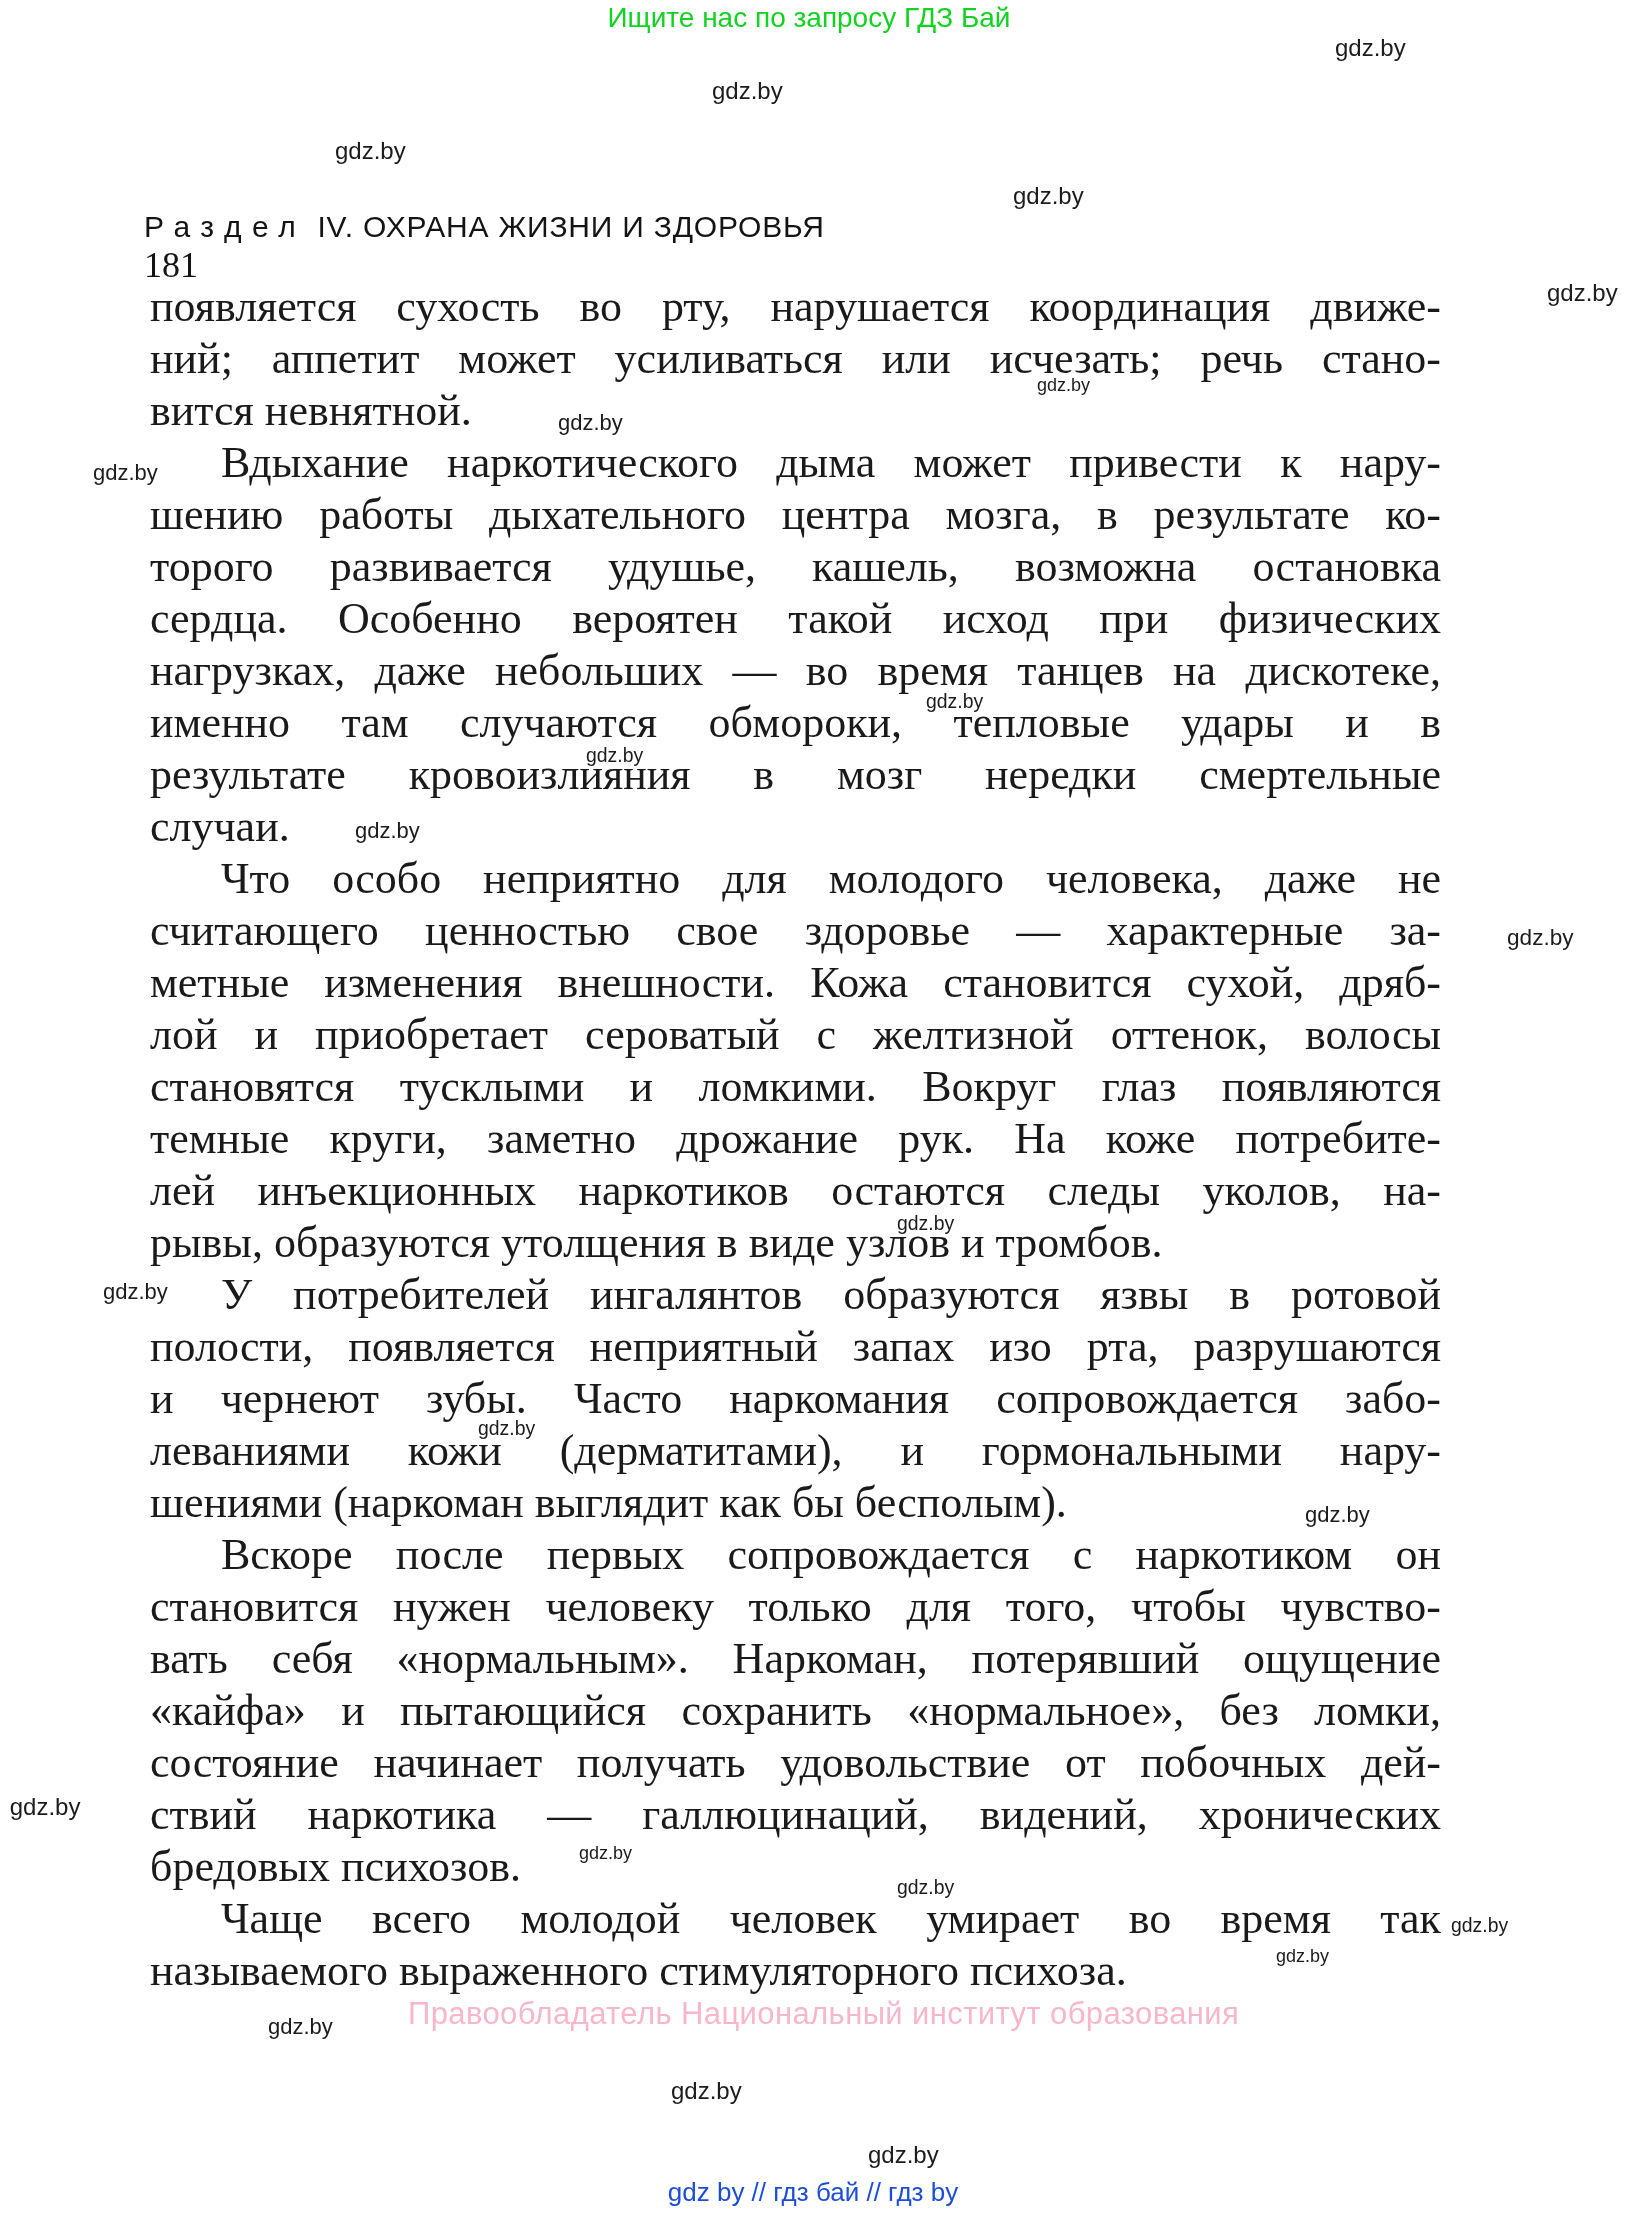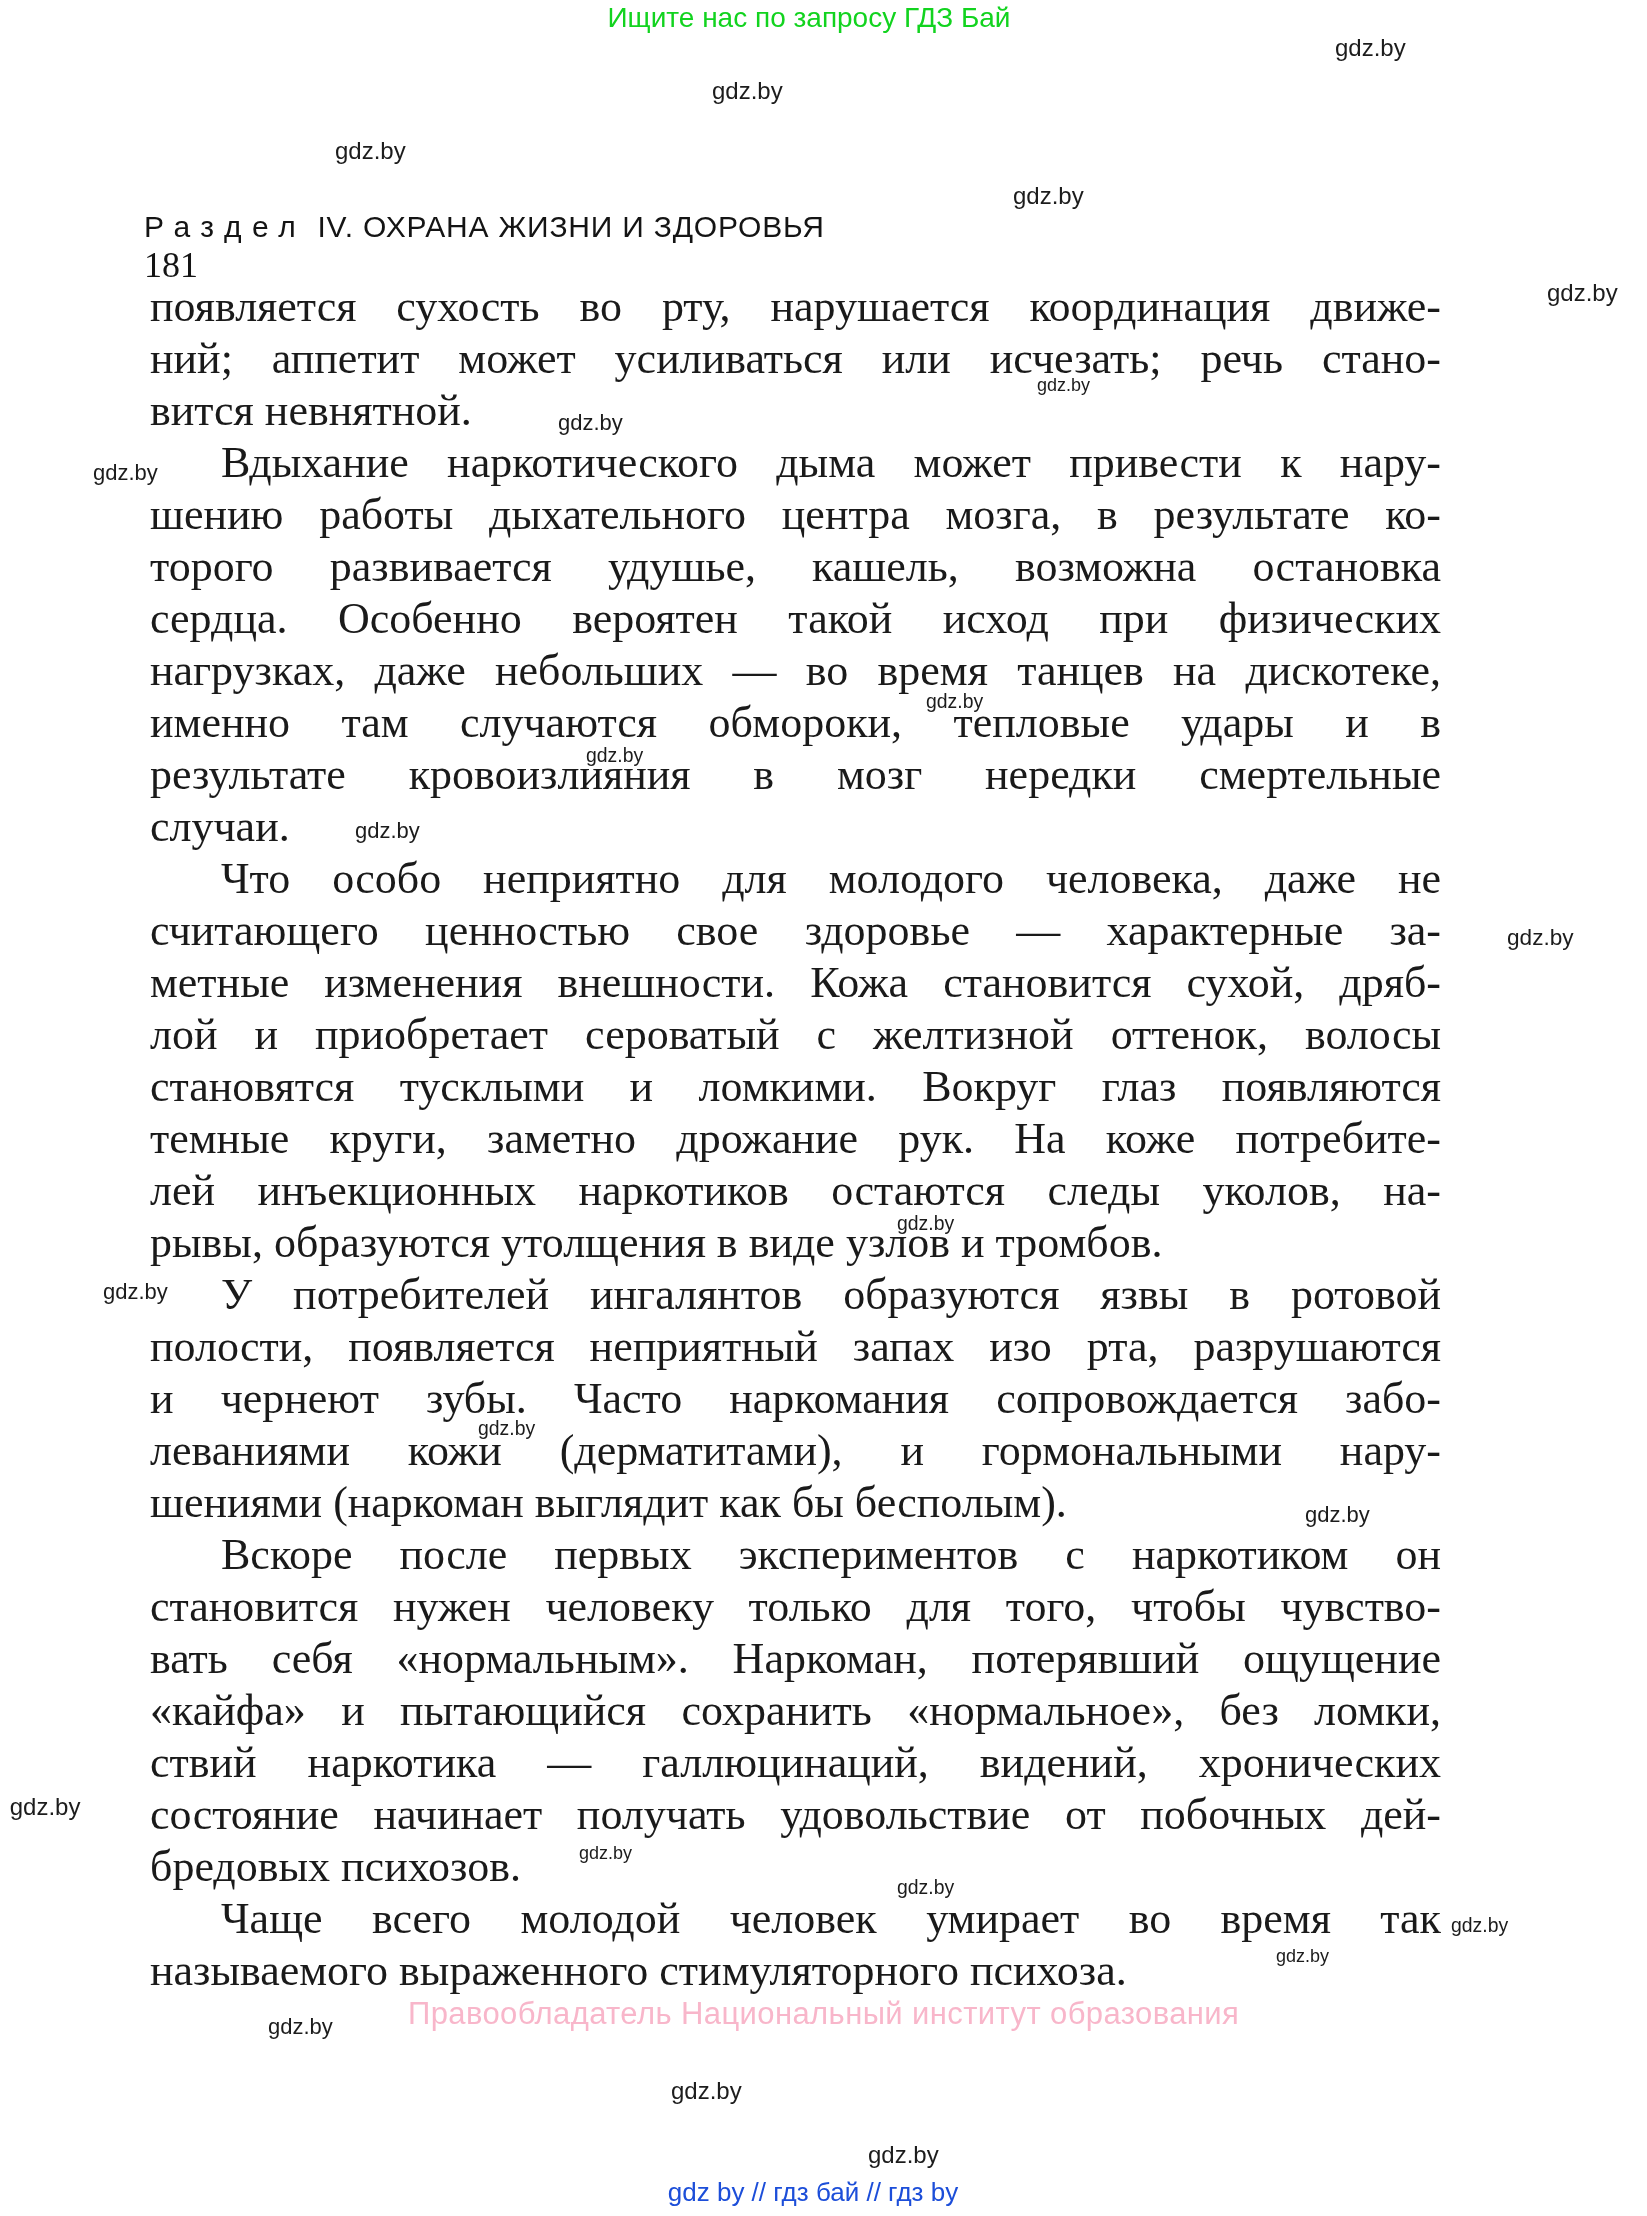--- a/index.html
+++ b/index.html
@@ -127,26 +127,26 @@
       <div class="line">лой и приобретает сероватый с желтизной оттенок, волосы</div>
       <div class="line">становятся тусклыми и ломкими. Вокруг глаз появляются</div>
       <div class="line">темные круги, заметно дрожание рук. На коже потребите-</div>
       <div class="line">лей инъекционных наркотиков остаются следы уколов, на-</div>
       <div class="line last">рывы, образуются утолщения в виде узлов и тромбов.</div>
       <div class="line first-indent">У потребителей ингалянтов образуются язвы в ротовой</div>
       <div class="line">полости, появляется неприятный запах изо рта, разрушаются</div>
       <div class="line">и чернеют зубы. Часто наркомания сопровождается забо-</div>
       <div class="line">леваниями кожи (дерматитами), и гормональными нару-</div>
       <div class="line last">шениями (наркоман выглядит как бы бесполым).</div>
-      <div class="line first-indent">Вскоре после первых экспериментов с наркотиком он</div>
+      <div class="line first-indent">Вскоре после первых сопровождается с наркотиком он</div>
       <div class="line">становится нужен человеку только для того, чтобы чувство-</div>
       <div class="line">вать себя «нормальным». Наркоман, потерявший ощущение</div>
       <div class="line">«кайфа» и пытающийся сохранить «нормальное», без ломки,</div>
+      <div class="line">состояние начинает получать удовольствие от побочных дей-</div>
       <div class="line">ствий наркотика — галлюцинаций, видений, хронических</div>
-      <div class="line">состояние начинает получать удовольствие от побочных дей-</div>
       <div class="line last">бредовых психозов.</div>
       <div class="line first-indent">Чаще всего молодой человек умирает во время так</div>
       <div class="line last">называемого выраженного стимуляторного психоза.</div>
     </div>
 
   <div class="copyright">Правообладатель Национальный институт образования</div>
 
   <div class="footer-links">gdz by  //  гдз бай  //  гдз by</div>
 
   <div id="watermarks">

